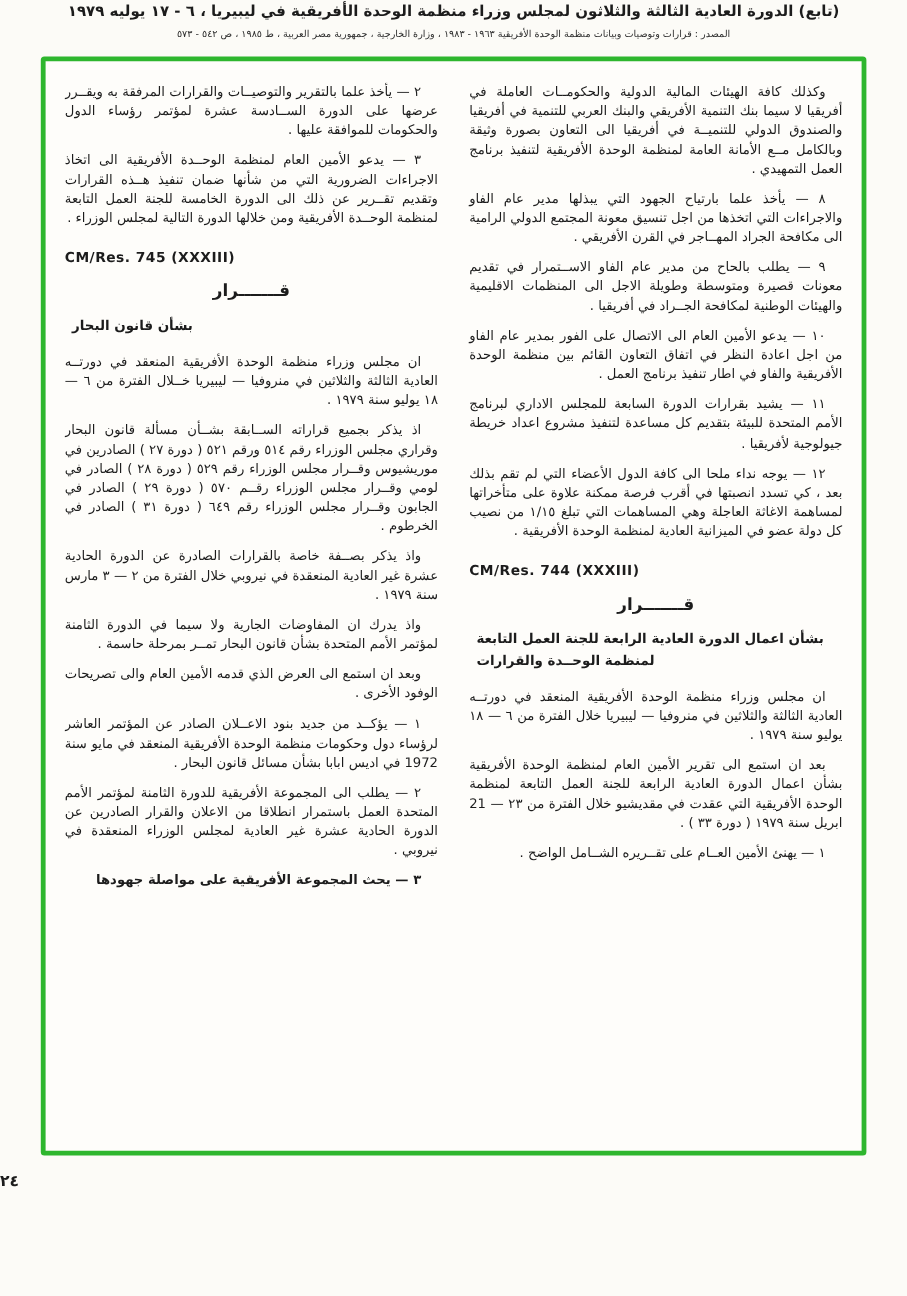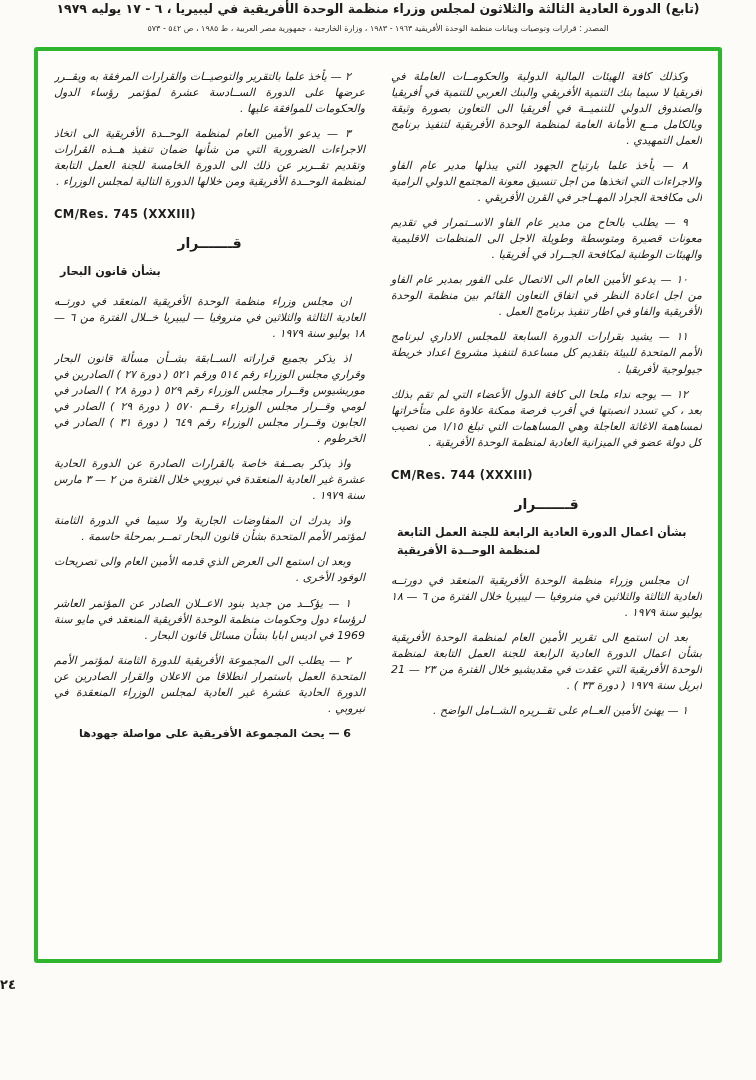--- a/index.html
+++ b/index.html
@@ -17,21 +17,21 @@
   .frame {
     width:688px; height:916px;
     margin:14px auto 0;
     border:4px solid #2eb62e;
     border-radius:3px;
     background:#fefdfa;
     padding:18px 16px 12px;
   }
   .columns { direction:rtl; display:flex; gap:26px; height:100%; overflow:hidden; }
   .col { flex:1 1 0; font-size:11px; line-height:1.46; }
-  .blk.p { text-align:justify; text-indent:14px; margin-bottom:9px;font-style:italic; }
+  .blk.p { text-align:justify; text-indent:14px; margin-bottom:9px; }
   .blk.p-bold { font-weight:bold; text-align:justify; text-indent:14px; margin-bottom:9px; }
   .blk.code {
     direction:ltr; text-align:left;
     font-weight:bold; font-size:11.5px;
     margin:16px 0 10px; letter-spacing:0.4px;
   }
   .blk.title { text-align:center; font-weight:bold; font-size:14px; margin:8px 0 10px; }
   .blk.sub { text-align:left; font-weight:bold; font-size:11.2px; line-height:1.65; margin:0 6px 12px; }
   .pageno { text-align:left; font-weight:bold; font-size:13px; margin-top:14px; }
 </style>
@@ -48,37 +48,37 @@
     <div class="columns">
       <div class="col" id="col-right">
           <div class="blk p">وكذلك كافة الهيئات المالية الدولية والحكومــات العاملة في أفريقيا لا سيما بنك التنمية الأفريقي والبنك العربي للتنمية في أفريقيا والصندوق الدولي للتنميــة في أفريقيا الى التعاون بصورة وثيقة وبالكامل مــع الأمانة العامة لمنظمة الوحدة الأفريقية لتنفيذ برنامج العمل التمهيدي .</div>
           <div class="blk p">٨ — يأخذ علما بارتياح الجهود التي يبذلها مدير عام الفاو والاجراءات التي اتخذها من اجل تنسيق معونة المجتمع الدولي الرامية الى مكافحة الجراد المهــاجر في القرن الأفريقي .</div>
           <div class="blk p">٩ — يطلب بالحاح من مدير عام الفاو الاســتمرار في تقديم معونات قصيرة ومتوسطة وطويلة الاجل الى المنظمات الاقليمية والهيئات الوطنية لمكافحة الجــراد في أفريقيا .</div>
           <div class="blk p">١٠ — يدعو الأمين العام الى الاتصال على الفور بمدير عام الفاو من اجل اعادة النظر في اتفاق التعاون القائم بين منظمة الوحدة الأفريقية والفاو في اطار تنفيذ برنامج العمل .</div>
           <div class="blk p">١١ — يشيد بقرارات الدورة السابعة للمجلس الاداري لبرنامج الأمم المتحدة للبيئة بتقديم كل مساعدة لتنفيذ مشروع اعداد خريطة جيولوجية لأفريقيا .</div>
           <div class="blk p">١٢ — يوجه نداء ملحا الى كافة الدول الأعضاء التي لم تقم بذلك بعد ، كي تسدد انصبتها في أقرب فرصة ممكنة علاوة على متأخراتها لمساهمة الاغاثة العاجلة وهي المساهمات التي تبلغ ١/١٥ من نصيب كل دولة عضو في الميزانية العادية لمنظمة الوحدة الأفريقية .</div>
           <div class="blk code">CM/Res. 744 (XXXIII)</div>
           <div class="blk title">قـــــــرار</div>
-          <div class="blk sub">بشأن اعمال الدورة العادية الرابعة للجنة العمل التابعة لمنظمة الوحــدة الأفريقية</div>
+          <div class="blk sub">بشأن اعمال الدورة العادية الرابعة للجنة العمل التابعة لمنظمة الوحــدة والقرارات</div>
           <div class="blk p">ان مجلس وزراء منظمة الوحدة الأفريقية المنعقد في دورتــه العادية الثالثة والثلاثين في منروفيا — ليبيريا خلال الفترة من ٦ — ١٨ يوليو سنة ١٩٧٩ .</div>
           <div class="blk p">بعد ان استمع الى تقرير الأمين العام لمنظمة الوحدة الأفريقية بشأن اعمال الدورة العادية الرابعة للجنة العمل التابعة لمنظمة الوحدة الأفريقية التي عقدت في مقديشيو خلال الفترة من ٢٣ — 21 ابريل سنة ١٩٧٩ ( دورة ٣٣ ) .</div>
           <div class="blk p">١ — يهنئ الأمين العــام على تقــريره الشــامل الواضح .</div>
         </div>
       <div class="col" id="col-left">
           <div class="blk p">٢ — يأخذ علما بالتقرير والتوصيــات والقرارات المرفقة به ويقــرر عرضها على الدورة الســادسة عشرة لمؤتمر رؤساء الدول والحكومات للموافقة عليها .</div>
           <div class="blk p">٣ — يدعو الأمين العام لمنظمة الوحــدة الأفريقية الى اتخاذ الاجراءات الضرورية التي من شأنها ضمان تنفيذ هــذه القرارات وتقديم تقــرير عن ذلك الى الدورة الخامسة للجنة العمل التابعة لمنظمة الوحــدة الأفريقية ومن خلالها الدورة التالية لمجلس الوزراء .</div>
           <div class="blk code">CM/Res. 745 (XXXIII)</div>
           <div class="blk title">قـــــــرار</div>
           <div class="blk sub">بشأن قانون البحار</div>
           <div class="blk p">ان مجلس وزراء منظمة الوحدة الأفريقية المنعقد في دورتــه العادية الثالثة والثلاثين في منروفيا — ليبيريا خــلال الفترة من ٦ — ١٨ يوليو سنة ١٩٧٩ .</div>
           <div class="blk p">اذ يذكر بجميع قراراته الســابقة بشــأن مسألة قانون البحار وقراري مجلس الوزراء رقم ٥١٤ ورقم ٥٢١ ( دورة ٢٧ ) الصادرين في موريشيوس وقــرار مجلس الوزراء رقم ٥٢٩ ( دورة ٢٨ ) الصادر في لومي وقــرار مجلس الوزراء رقــم ٥٧٠ ( دورة ٢٩ ) الصادر في الجابون وقــرار مجلس الوزراء رقم ٦٤٩ ( دورة ٣١ ) الصادر في الخرطوم .</div>
           <div class="blk p">واذ يذكر بصــفة خاصة بالقرارات الصادرة عن الدورة الحادية عشرة غير العادية المنعقدة في نيروبي خلال الفترة من ٢ — ٣ مارس سنة ١٩٧٩ .</div>
           <div class="blk p">واذ يدرك ان المفاوضات الجارية ولا سيما في الدورة الثامنة لمؤتمر الأمم المتحدة بشأن قانون البحار تمــر بمرحلة حاسمة .</div>
           <div class="blk p">وبعد ان استمع الى العرض الذي قدمه الأمين العام والى تصريحات الوفود الأخرى .</div>
-          <div class="blk p">١ — يؤكــد من جديد بنود الاعــلان الصادر عن المؤتمر العاشر لرؤساء دول وحكومات منظمة الوحدة الأفريقية المنعقد في مايو سنة 1969 في اديس ابابا بشأن مسائل قانون البحار .</div>
+          <div class="blk p">١ — يؤكــد من جديد بنود الاعــلان الصادر عن المؤتمر العاشر لرؤساء دول وحكومات منظمة الوحدة الأفريقية المنعقد في مايو سنة 1972 في اديس ابابا بشأن مسائل قانون البحار .</div>
           <div class="blk p">٢ — يطلب الى المجموعة الأفريقية للدورة الثامنة لمؤتمر الأمم المتحدة العمل باستمرار انطلاقا من الاعلان والقرار الصادرين عن الدورة الحادية عشرة غير العادية لمجلس الوزراء المنعقدة في نيروبي .</div>
-          <div class="blk p-bold">6 — يحث المجموعة الأفريقية على مواصلة جهودها</div>
+          <div class="blk p-bold">٣ — يحث المجموعة الأفريقية على مواصلة جهودها</div>
         </div>
     </div>
   </div>
 
   <div class="pageno">٢٤</div>
 </div>
 
 </body></html>

